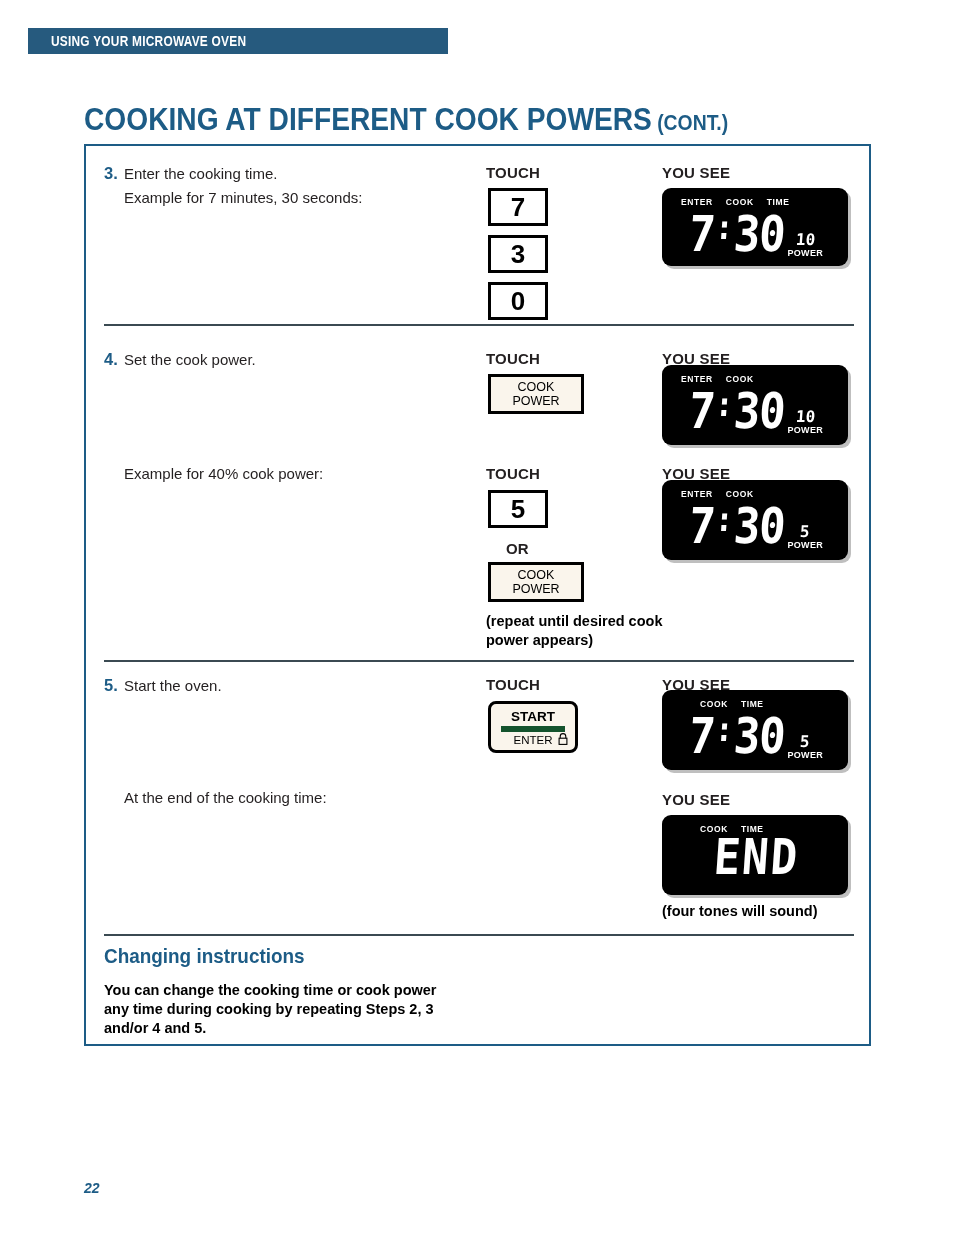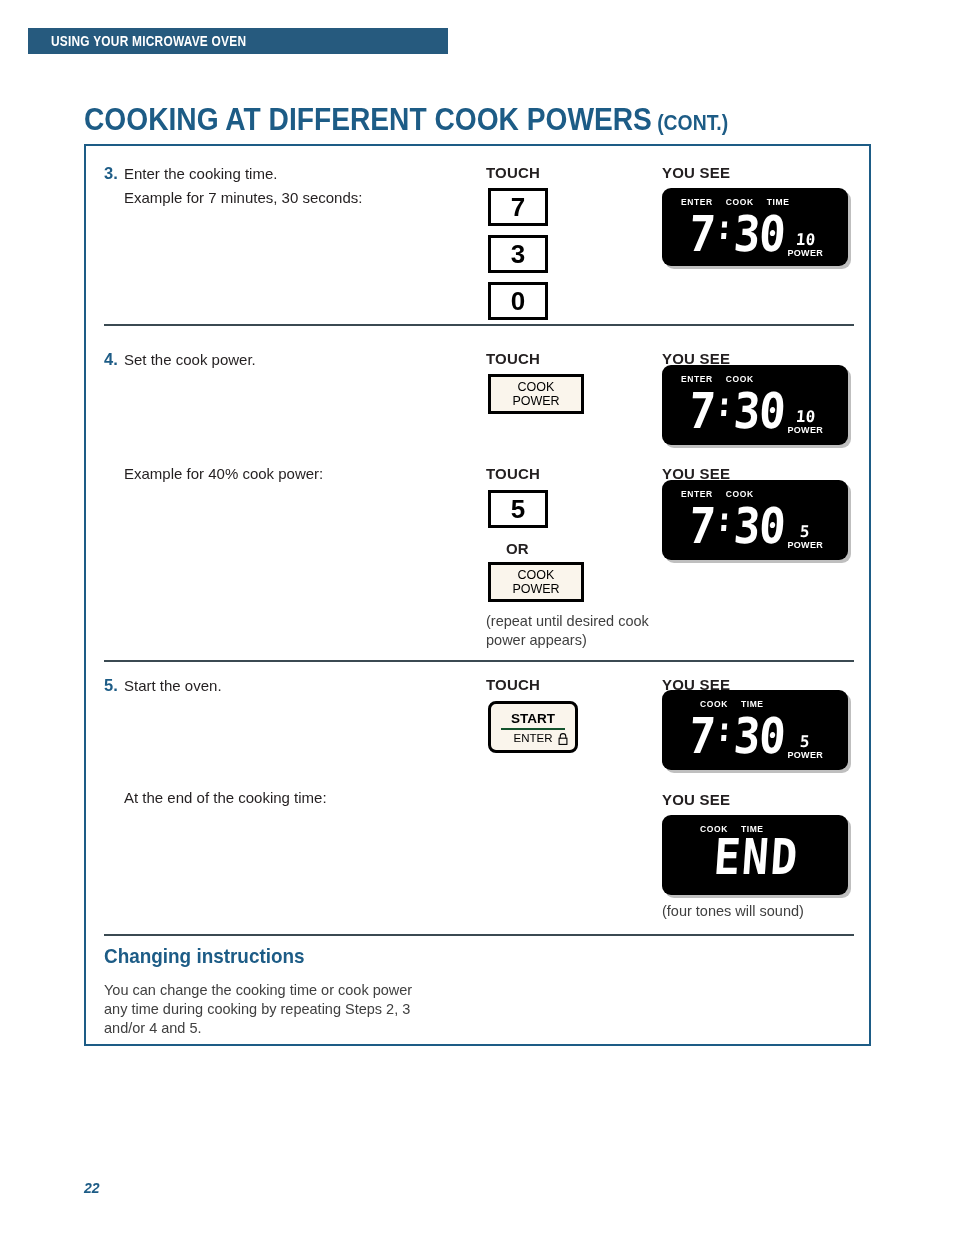--- a/index.html
+++ b/index.html
@@ -84,22 +84,22 @@
   .col-head {
     position: absolute;
     color: #231f20;
     font-weight: bold;
     font-size: 15px;
     letter-spacing: 0.2px;
     text-align: center;
   }
   .bold-note {
     position: absolute;
-    color: #404040;
-    font-weight: normal;
+    color: #000000;
+    font-weight: bold;
     font-size: 14.5px;
     line-height: 19px;
   }
 
   
   .key {
     position: absolute;
     background: #ffffff;
     border: 3px solid #000000;
     display: flex; align-items: center; justify-content: center;
@@ -123,21 +123,21 @@
     background: #faf5ec;
     border-radius: 8px;
     flex-direction: column;
     align-items: stretch;
     justify-content: center;
     padding: 5px 10px 4px 10px;
     position: absolute;
   }
   .start-top {
     font-size: 13.5px; font-weight: bold; text-align: center;
-    border-bottom: 2px solid #14532d; padding-bottom: 2px;
+    border-bottom: 6px solid #14532d; padding-bottom: 2px;
   }
   .start-bot {
     font-size: 11.5px; font-weight: normal; text-align: center;
     padding-top: 2px;
   }
   .lock-icon {
     position: absolute;
     right: 7px; bottom: 5px;
     width: 10px; height: 12px;
   }

